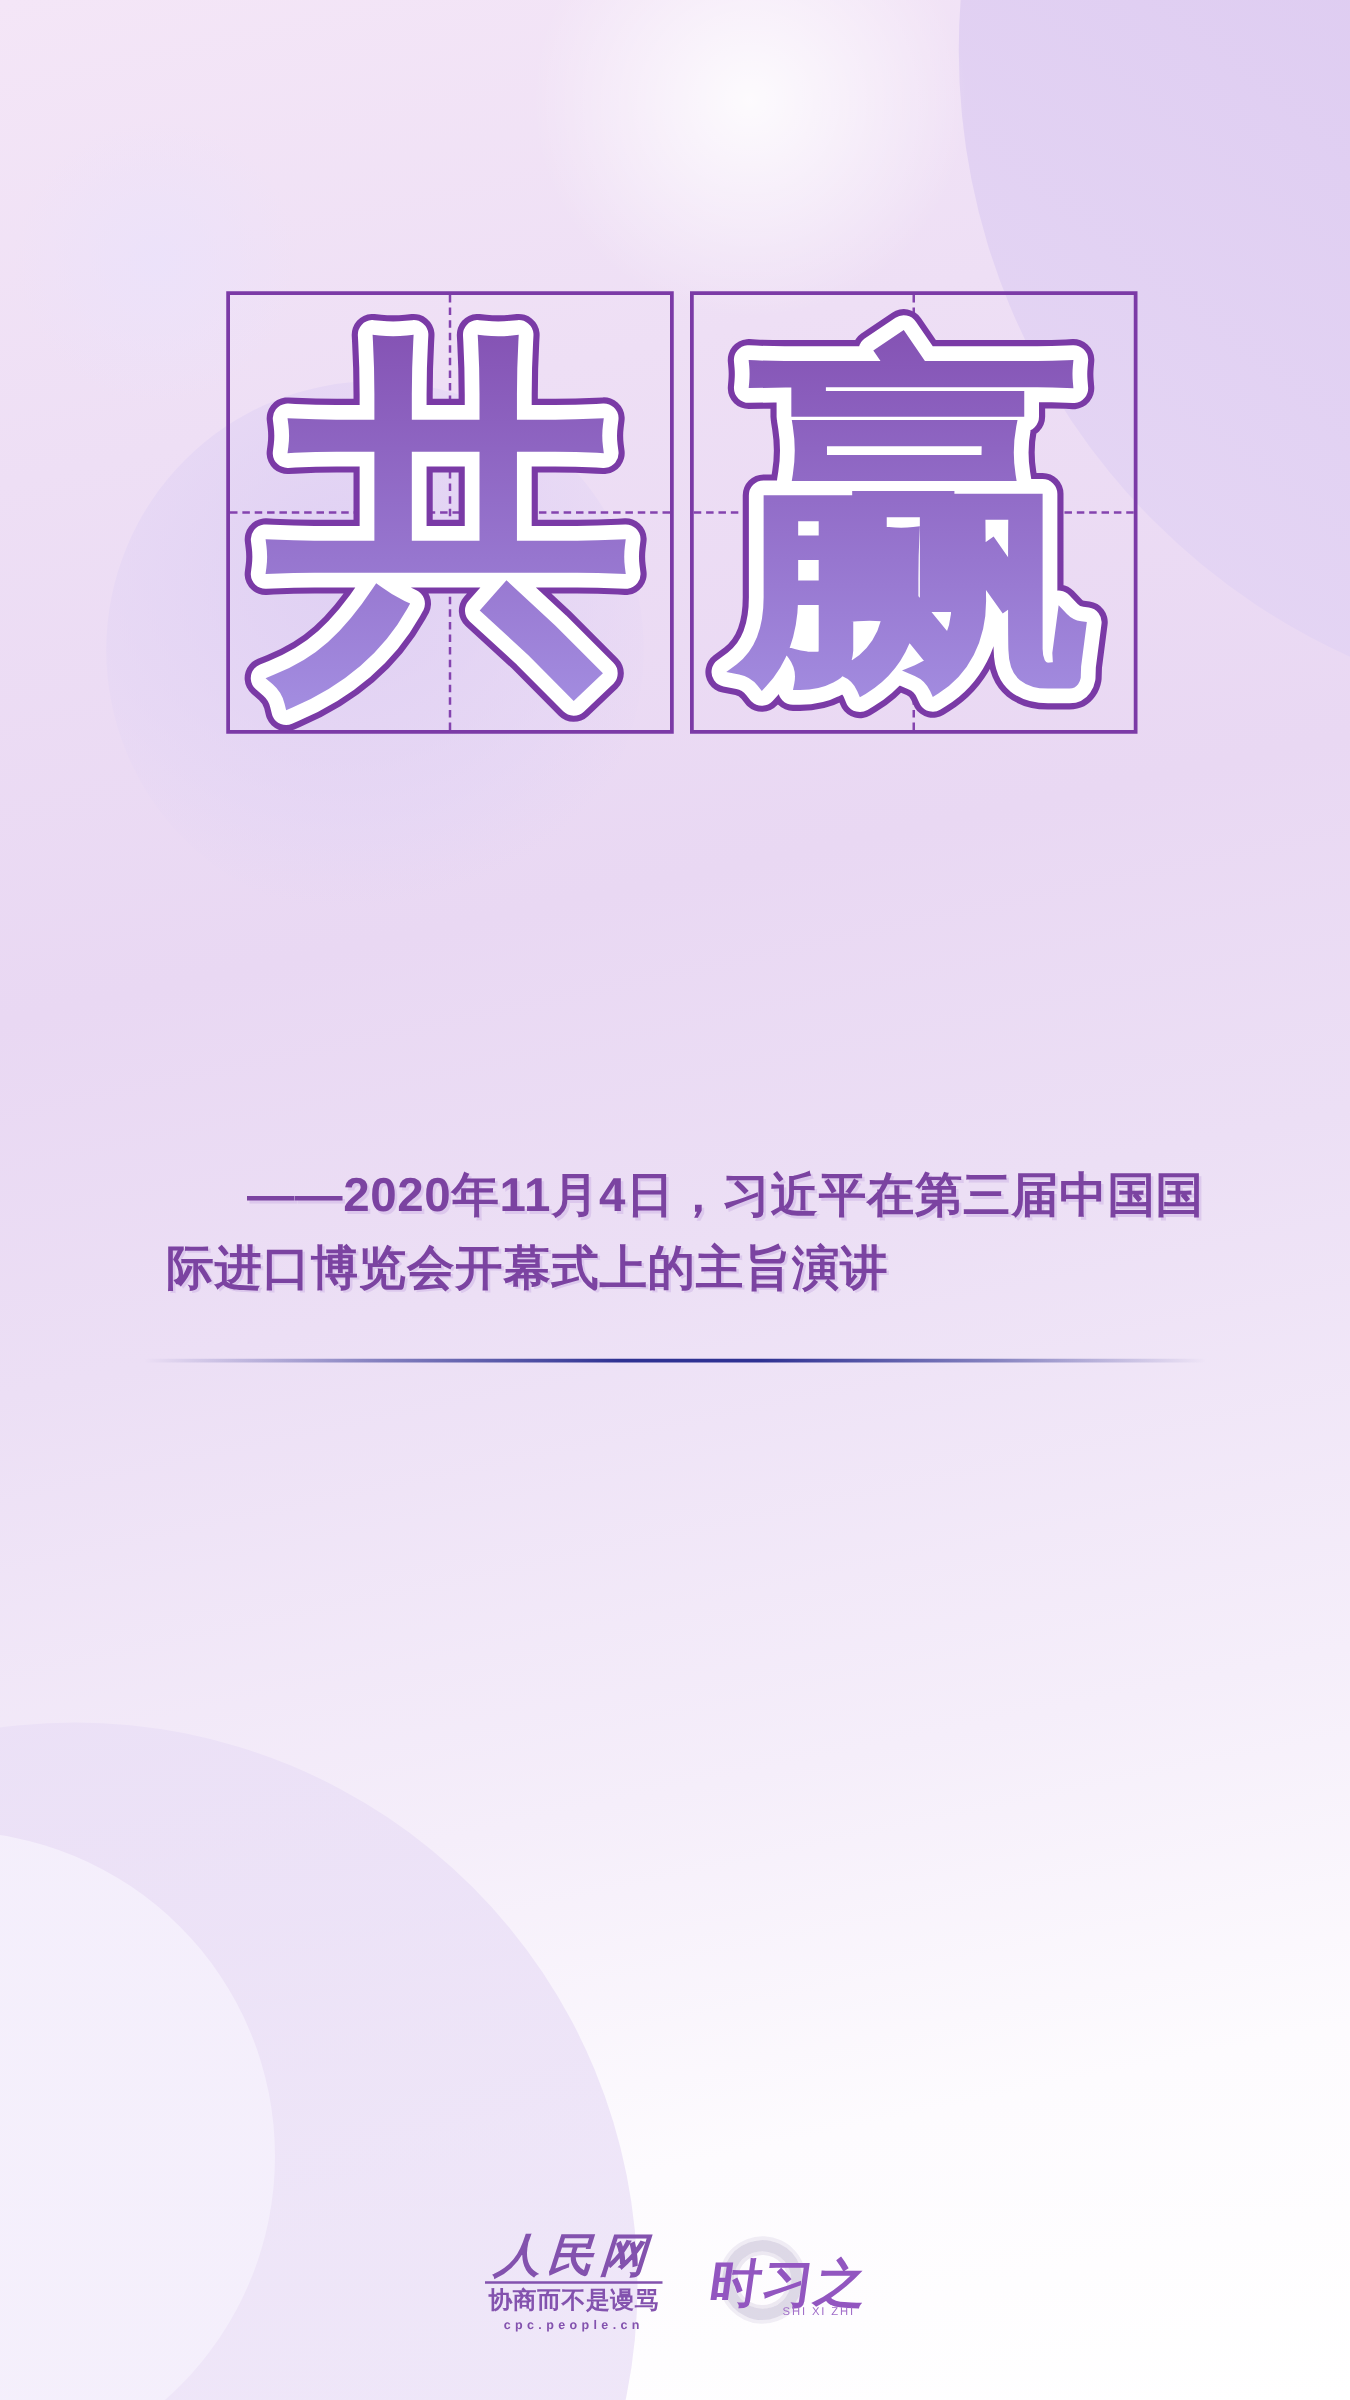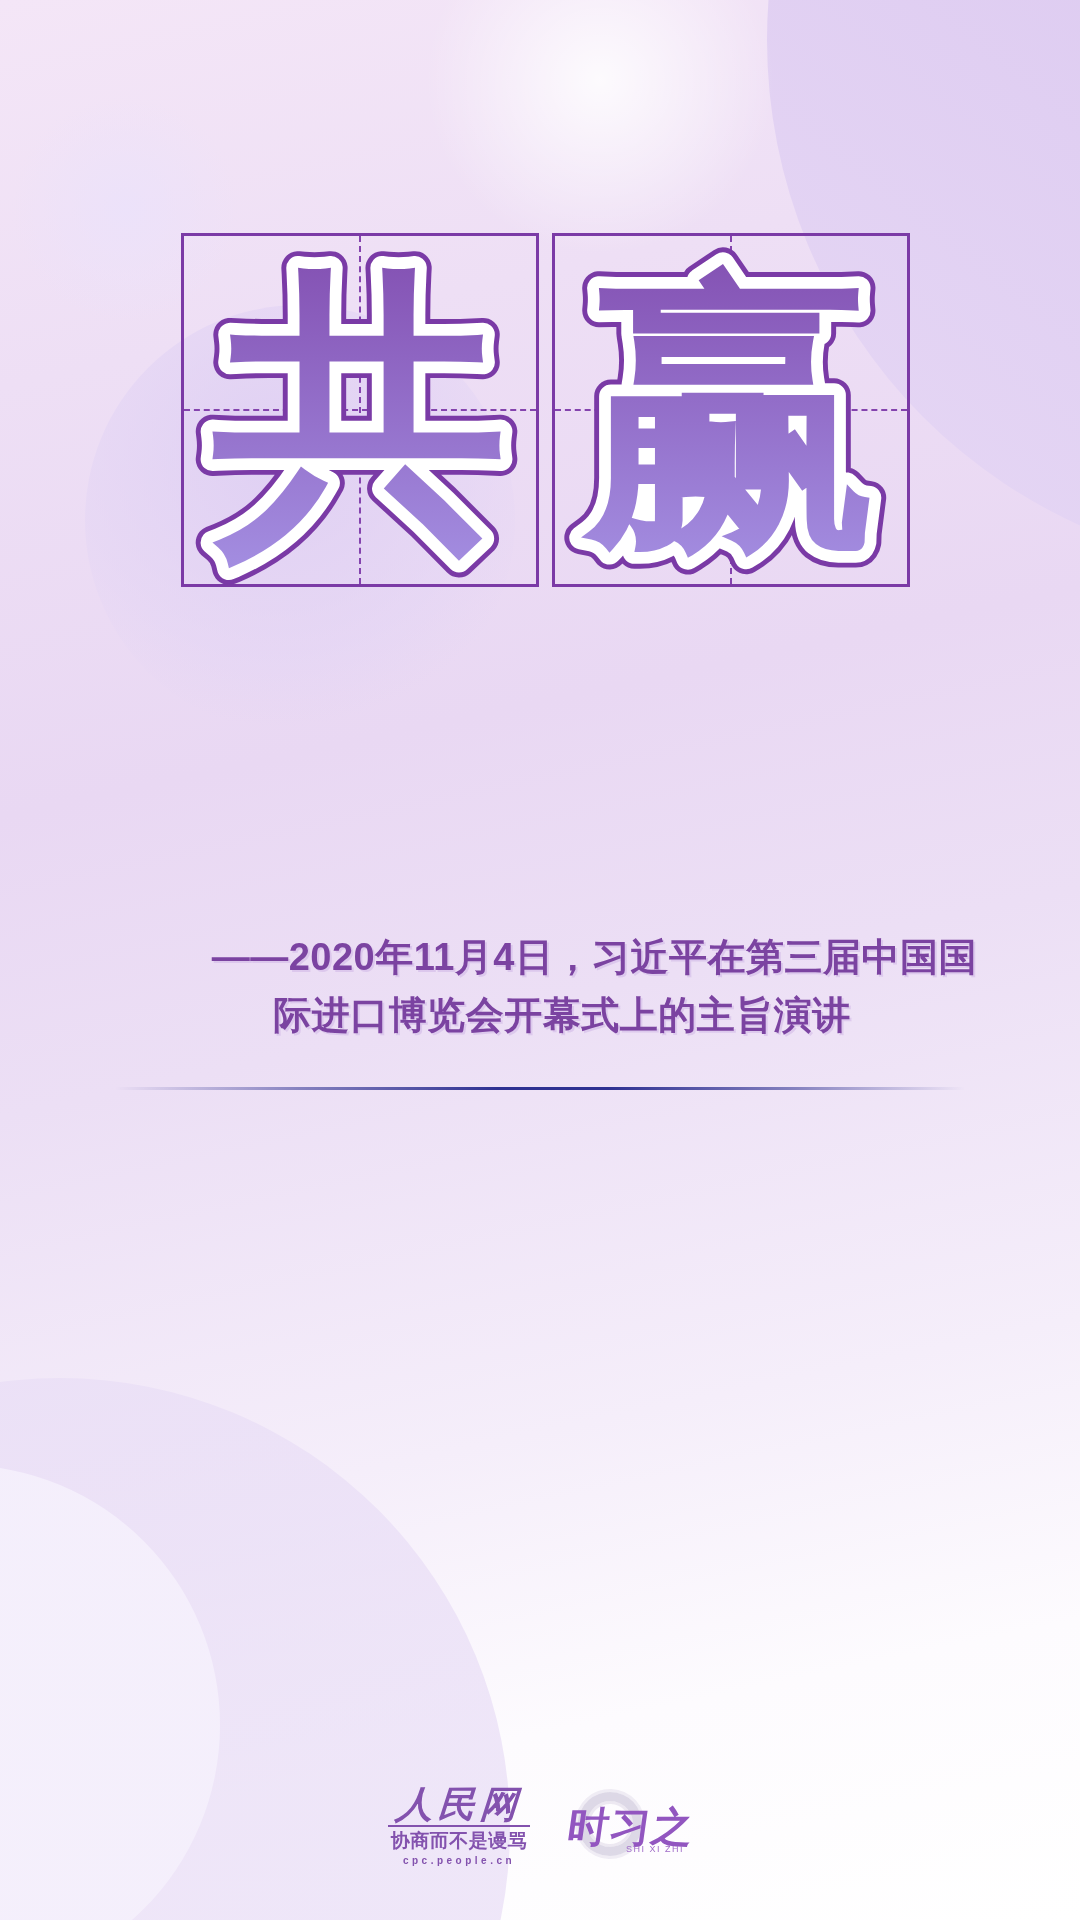--- a/index.html
+++ b/index.html
@@ -65,21 +65,20 @@
     font-size:42px; line-height:65px; font-weight:600;
     color:#7b43a1; text-align:justify; text-indent:2em;
     letter-spacing:.5px;
     text-shadow:2px 3px 0 rgba(197,168,226,.45);
   }
   .quote-attr {
     position:absolute; left:133px; width:858px;
     font-size:38px; line-height:58px; font-weight:600;
     color:#7b43a1; text-indent:1.7em; letter-spacing:.5px;
     text-shadow:2px 2px 0 rgba(197,168,226,.4);
-    text-align:center;
   }
   #quote1-text { top:640px; }
   #quote1-attr { top:928px; }
   #quote2-text { top:1130px; }
   #quote2-attr { top:1612px; }
 
   .section-divider {
     position:absolute; top:1087px; left:115px; width:850px; height:3px;
     background:linear-gradient(90deg,
       rgba(46,49,146,0) 0%, rgba(46,49,146,.55) 22%,

